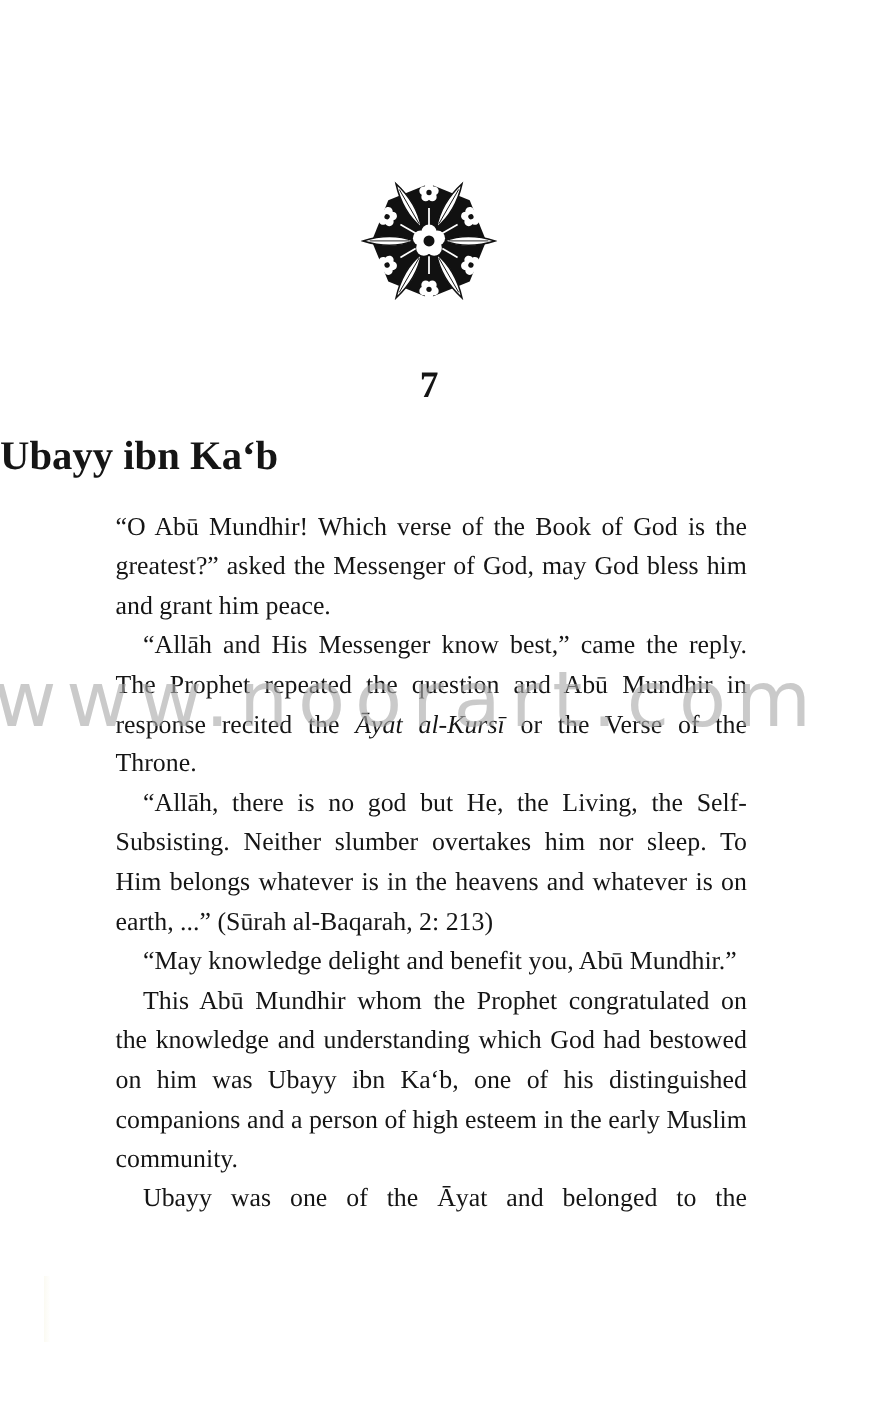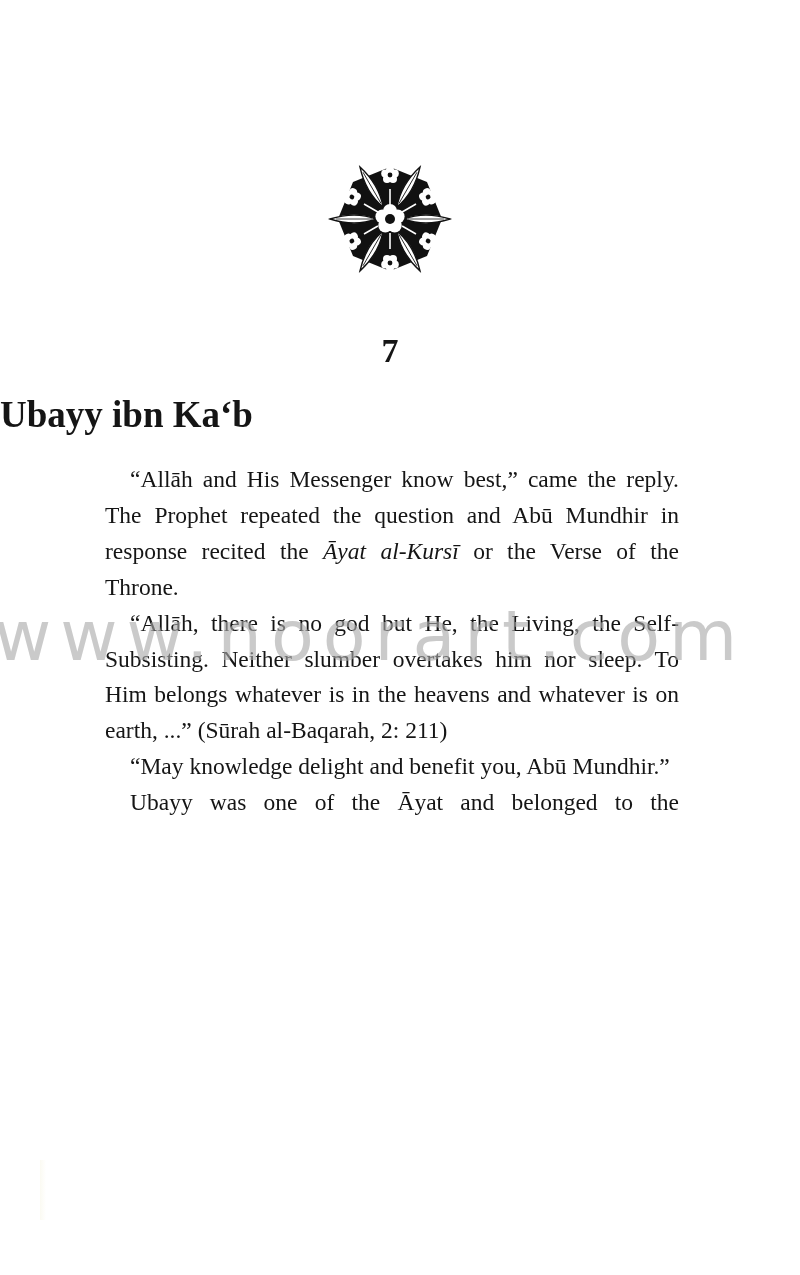--- a/index.html
+++ b/index.html
@@ -146,19 +146,21 @@
     <circle cx="-4.7" cy="6.5" r="7" fill="#fff"></circle>
     <circle cx="-7.6" cy="-2.5" r="7" fill="#fff"></circle>
     <circle r="5" fill="#111"></circle>
   </g>
 </svg>
 
 <div class="chapter-number">7</div>
 <div class="chapter-title">Ubayy ibn Ka‘b</div>
 
 <div class="body-text">
+  <p class="para">“O Abū Mundhir! Which verse of the Book of God is the greatest?” asked the Messenger of God, may God bless him and grant him peace.</p>
   <p class="para indent"><span>“Allāh and His Messenger know best,” came the reply. The Prophet repeated the question and Abū Mundhir in response recited the </span><span class="it">Āyat al-Kursī</span><span> or the Verse of the Throne.</span></p>
-  <p class="para indent">“Allāh, there is no god but He, the Living, the Self-Subsisting. Neither slumber overtakes him nor sleep. To Him belongs whatever is in the heavens and whatever is on earth, ...” (Sūrah al-Baqarah, 2: 211)</p>
+  <p class="para indent">“Allāh, there is no god but He, the Living, the Self-Subsisting. Neither slumber overtakes him nor sleep. To Him belongs whatever is in the heavens and whatever is on earth, ...” (Sūrah al-Baqarah, 2: 213)</p>
   <p class="para indent">“May knowledge delight and benefit you, Abū Mundhir.”</p>
+  <p class="para indent">This Abū Mundhir whom the Prophet congratulated on the knowledge and understanding which God had bestowed on him was Ubayy ibn Ka‘b, one of his distinguished companions and a person of high esteem in the early Muslim community.</p>
   <p class="para indent" style="text-align-last: justify;">Ubayy was one of the Āyat and belonged to the</p>
 </div>
 
 <div class="watermark">www.noorart.com</div>
 
 </body></html>

